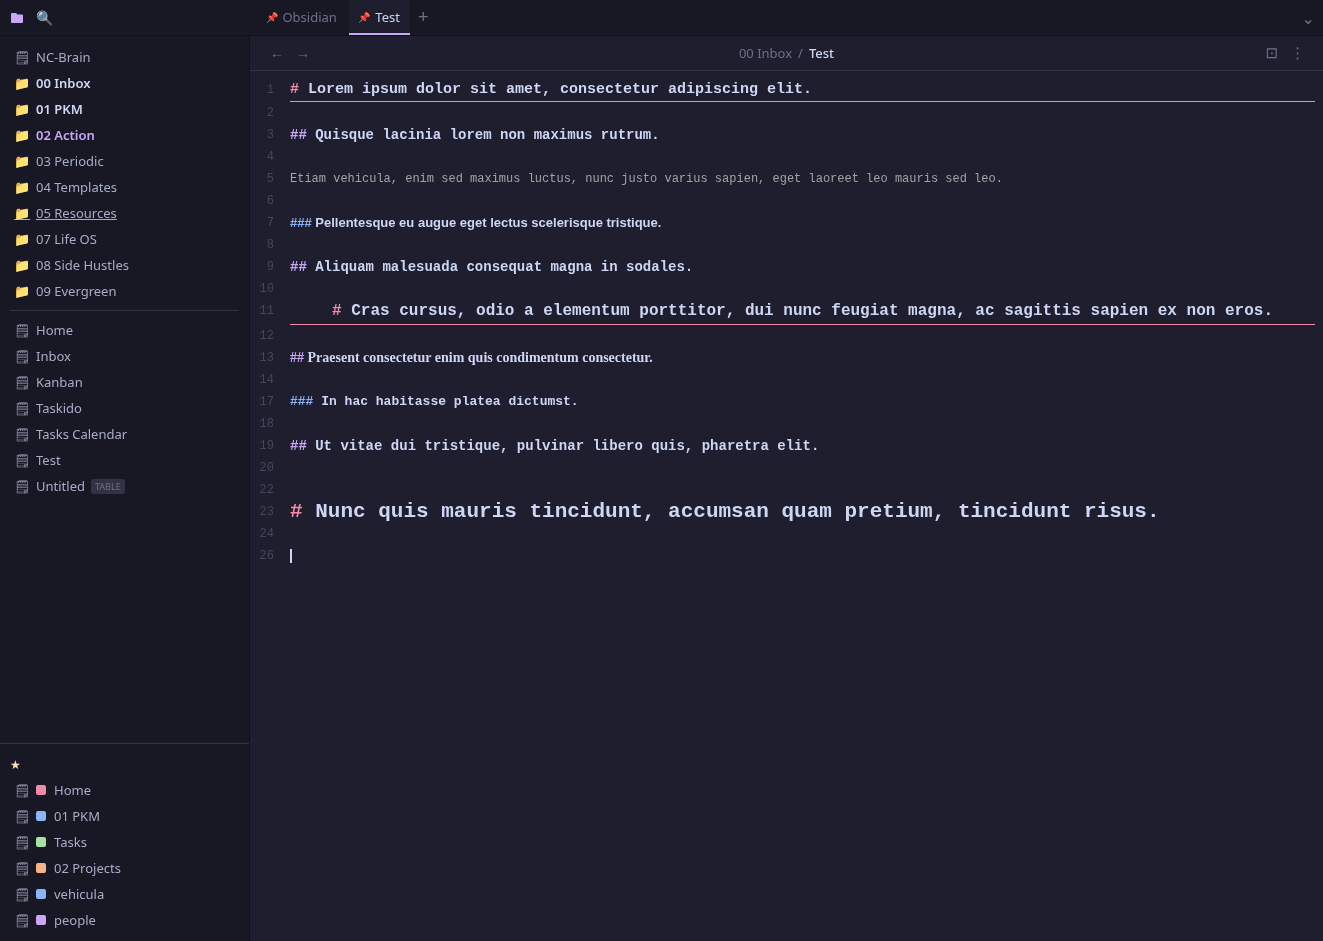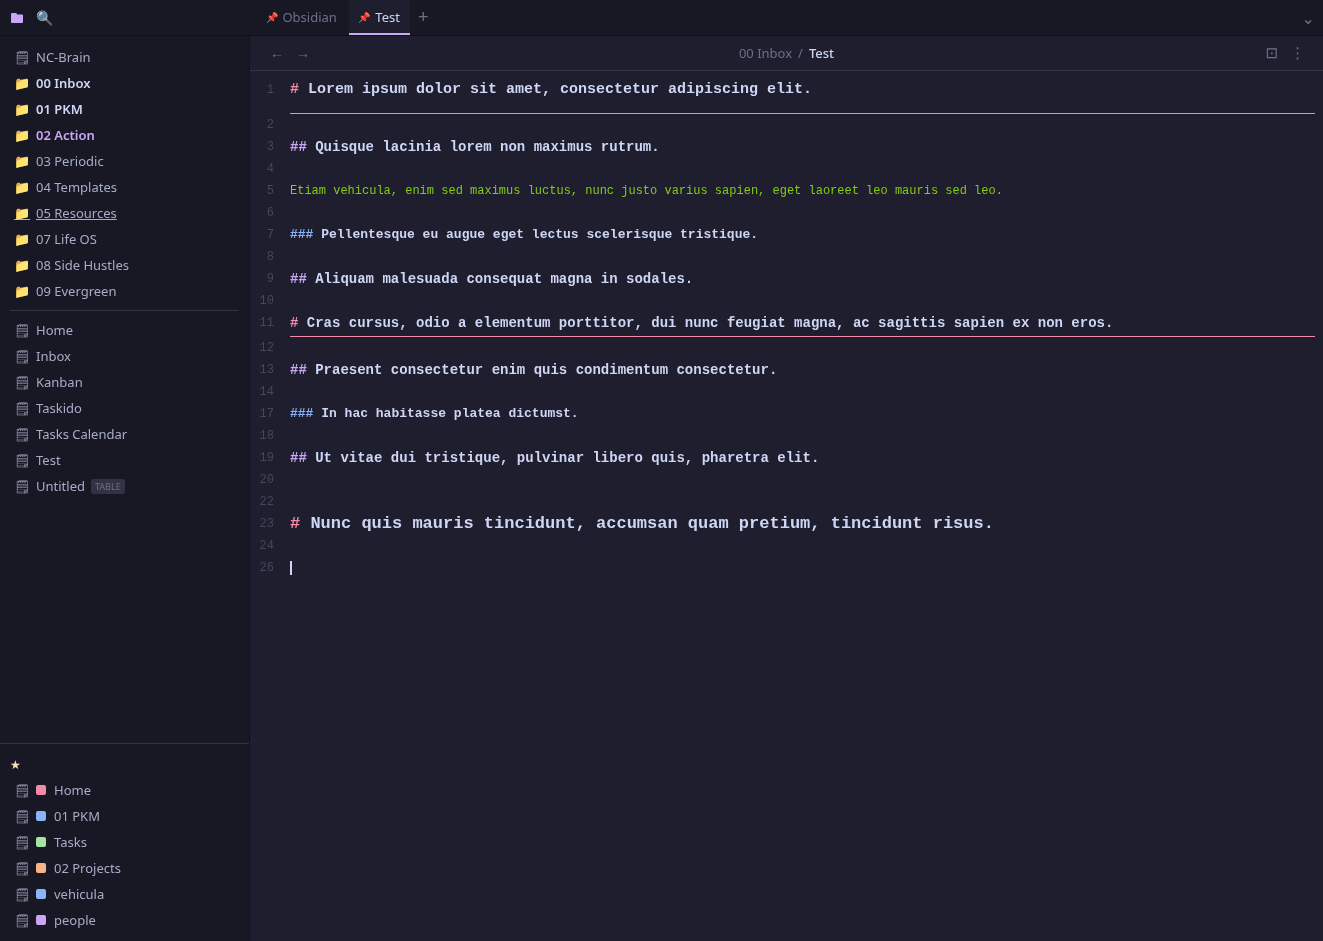--- a/index.html
+++ b/index.html
@@ -218,21 +218,21 @@
     .line-content {
       flex: 1;
       line-height: 22px;
       font-size: 13px;
       color: #cdd6f4;
       white-space: pre-wrap;
       word-break: break-word;
     }
     .h2 { color: #cdd6f4; font-size: 14px; font-weight: 600; }
     .h3 { color: #cdd6f4; font-size: 13px; font-weight: 600; }
-    .plain-text { color: #84cc16; font-size: 12px; }
+    .plain-text { color: #a3a3a3; font-size: 12px; }
     @keyframes blink { 0%,50%{opacity:1}51%,100%{opacity:0} }
     .text-cursor {
       display: inline-block;
       width: 2px;
       height: 14px;
       background: #cdd6f4;
       vertical-align: middle;
       animation: blink 1s infinite;
     }
   </style>
@@ -413,21 +413,21 @@
       <div style="position:absolute;right:16px;display:flex;gap:8px;align-items:center;">
         <button class="editor-icon-btn">⊡</button>
         <button class="editor-icon-btn">⋮</button>
       </div>
     </div>
 
     <div class="editor-content">
 
       <div class="editor-line">
         <span class="line-number">1</span>
-        <span class="line-content" style="font-family:'Courier New',monospace;font-size:15px;font-weight:700;border-bottom:1px solid #f38ba8;display:block;padding-bottom:12px;"><span style="color:#f38ba8;">#</span> Lorem ipsum dolor sit amet, consectetur adipiscing elit.</span>
+        <span class="line-content" style="font-family:'Courier New',monospace;font-size:15px;font-weight:700;border-bottom:1px solid #f38ba8;display:block;padding-bottom:0;"><span style="color:#f38ba8;">#</span> Lorem ipsum dolor sit amet, consectetur adipiscing elit.</span>
       </div>
 
       <div class="editor-line">
         <span class="line-number">2</span>
         <span class="line-content"> </span>
       </div>
 
       <div class="editor-line">
         <span class="line-number">3</span>
         <span class="line-content h2" style="font-family:'Courier New',monospace;"><span style="color:#cba6f7;">##</span> Quisque lacinia lorem non maximus rutrum.</span>
@@ -443,51 +443,51 @@
         <span class="line-content plain-text" style="font-family:'Courier New',monospace;font-size:12px;">Etiam vehicula, enim sed maximus luctus, nunc justo varius sapien, eget laoreet leo mauris sed leo.</span>
       </div>
 
       <div class="editor-line">
         <span class="line-number">6</span>
         <span class="line-content"> </span>
       </div>
 
       <div class="editor-line">
         <span class="line-number">7</span>
-        <span class="line-content h3" style="font-family:Liberation Mono, monospace;"><span style="color:#89b4fa;">###</span> Pellentesque eu augue eget lectus scelerisque tristique.</span>
+        <span class="line-content h3" style="font-family:Liberation Sans, sans-serif;"><span style="color:#89b4fa;">###</span> Pellentesque eu augue eget lectus scelerisque tristique.</span>
       </div>
 
       <div class="editor-line">
         <span class="line-number">8</span>
         <span class="line-content"> </span>
       </div>
 
       <div class="editor-line">
         <span class="line-number">9</span>
         <span class="line-content h2" style="font-family:'Courier New',monospace;"><span style="color:#cba6f7;">##</span> Aliquam malesuada consequat magna in sodales.</span>
       </div>
 
       <div class="editor-line">
         <span class="line-number">10</span>
         <span class="line-content"> </span>
       </div>
 
       <div class="editor-line">
         <span class="line-number">11</span>
-        <span class="line-content" style="font-family:'Courier New',monospace;font-size:14px;font-weight:700;border-bottom:1px solid #f38ba8;display:block;padding-bottom:2px;"><span style="color:#f38ba8;">#</span> Cras cursus, odio a elementum porttitor, dui nunc feugiat magna, ac sagittis sapien ex non eros.</span>
+        <span class="line-content" style="font-family:'Courier New',monospace;font-size:16px;font-weight:700;border-bottom:1px solid #f38ba8;display:block;padding-bottom:2px;text-align:center;"><span style="color:#f38ba8;">#</span> Cras cursus, odio a elementum porttitor, dui nunc feugiat magna, ac sagittis sapien ex non eros.</span>
       </div>
 
       <div class="editor-line">
         <span class="line-number">12</span>
         <span class="line-content"> </span>
       </div>
 
       <div class="editor-line">
         <span class="line-number">13</span>
-        <span class="line-content h2" style="font-family:Liberation Mono, monospace;"><span style="color:#cba6f7;">##</span> Praesent consectetur enim quis condimentum consectetur.</span>
+        <span class="line-content h2" style="font-family:Liberation Serif, serif;"><span style="color:#cba6f7;">##</span> Praesent consectetur enim quis condimentum consectetur.</span>
       </div>
 
       <div class="editor-line">
         <span class="line-number">14</span>
         <span class="line-content"> </span>
       </div>
 
 
 
       <div class="editor-line">
@@ -511,21 +511,21 @@
       </div>
 
 
       <div class="editor-line">
         <span class="line-number">22</span>
         <span class="line-content"> </span>
       </div>
 
       <div class="editor-line">
         <span class="line-number">23</span>
-        <span class="line-content" style="font-family:'Courier New',monospace;font-size:17px;font-weight:700;"><span style="color:#f38ba8;">#</span> Nunc quis mauris tincidunt, accumsan quam pretium, tincidunt risus.</span>
+        <span class="line-content" style="font-family:'Courier New',monospace;font-size:21px;font-weight:700;"><span style="color:#f38ba8;">#</span> Nunc quis mauris tincidunt, accumsan quam pretium, tincidunt risus.</span>
       </div>
 
       <div class="editor-line">
         <span class="line-number">24</span>
         <span class="line-content"> </span>
       </div>
 
 
       <div class="editor-line">
         <span class="line-number">26</span>

